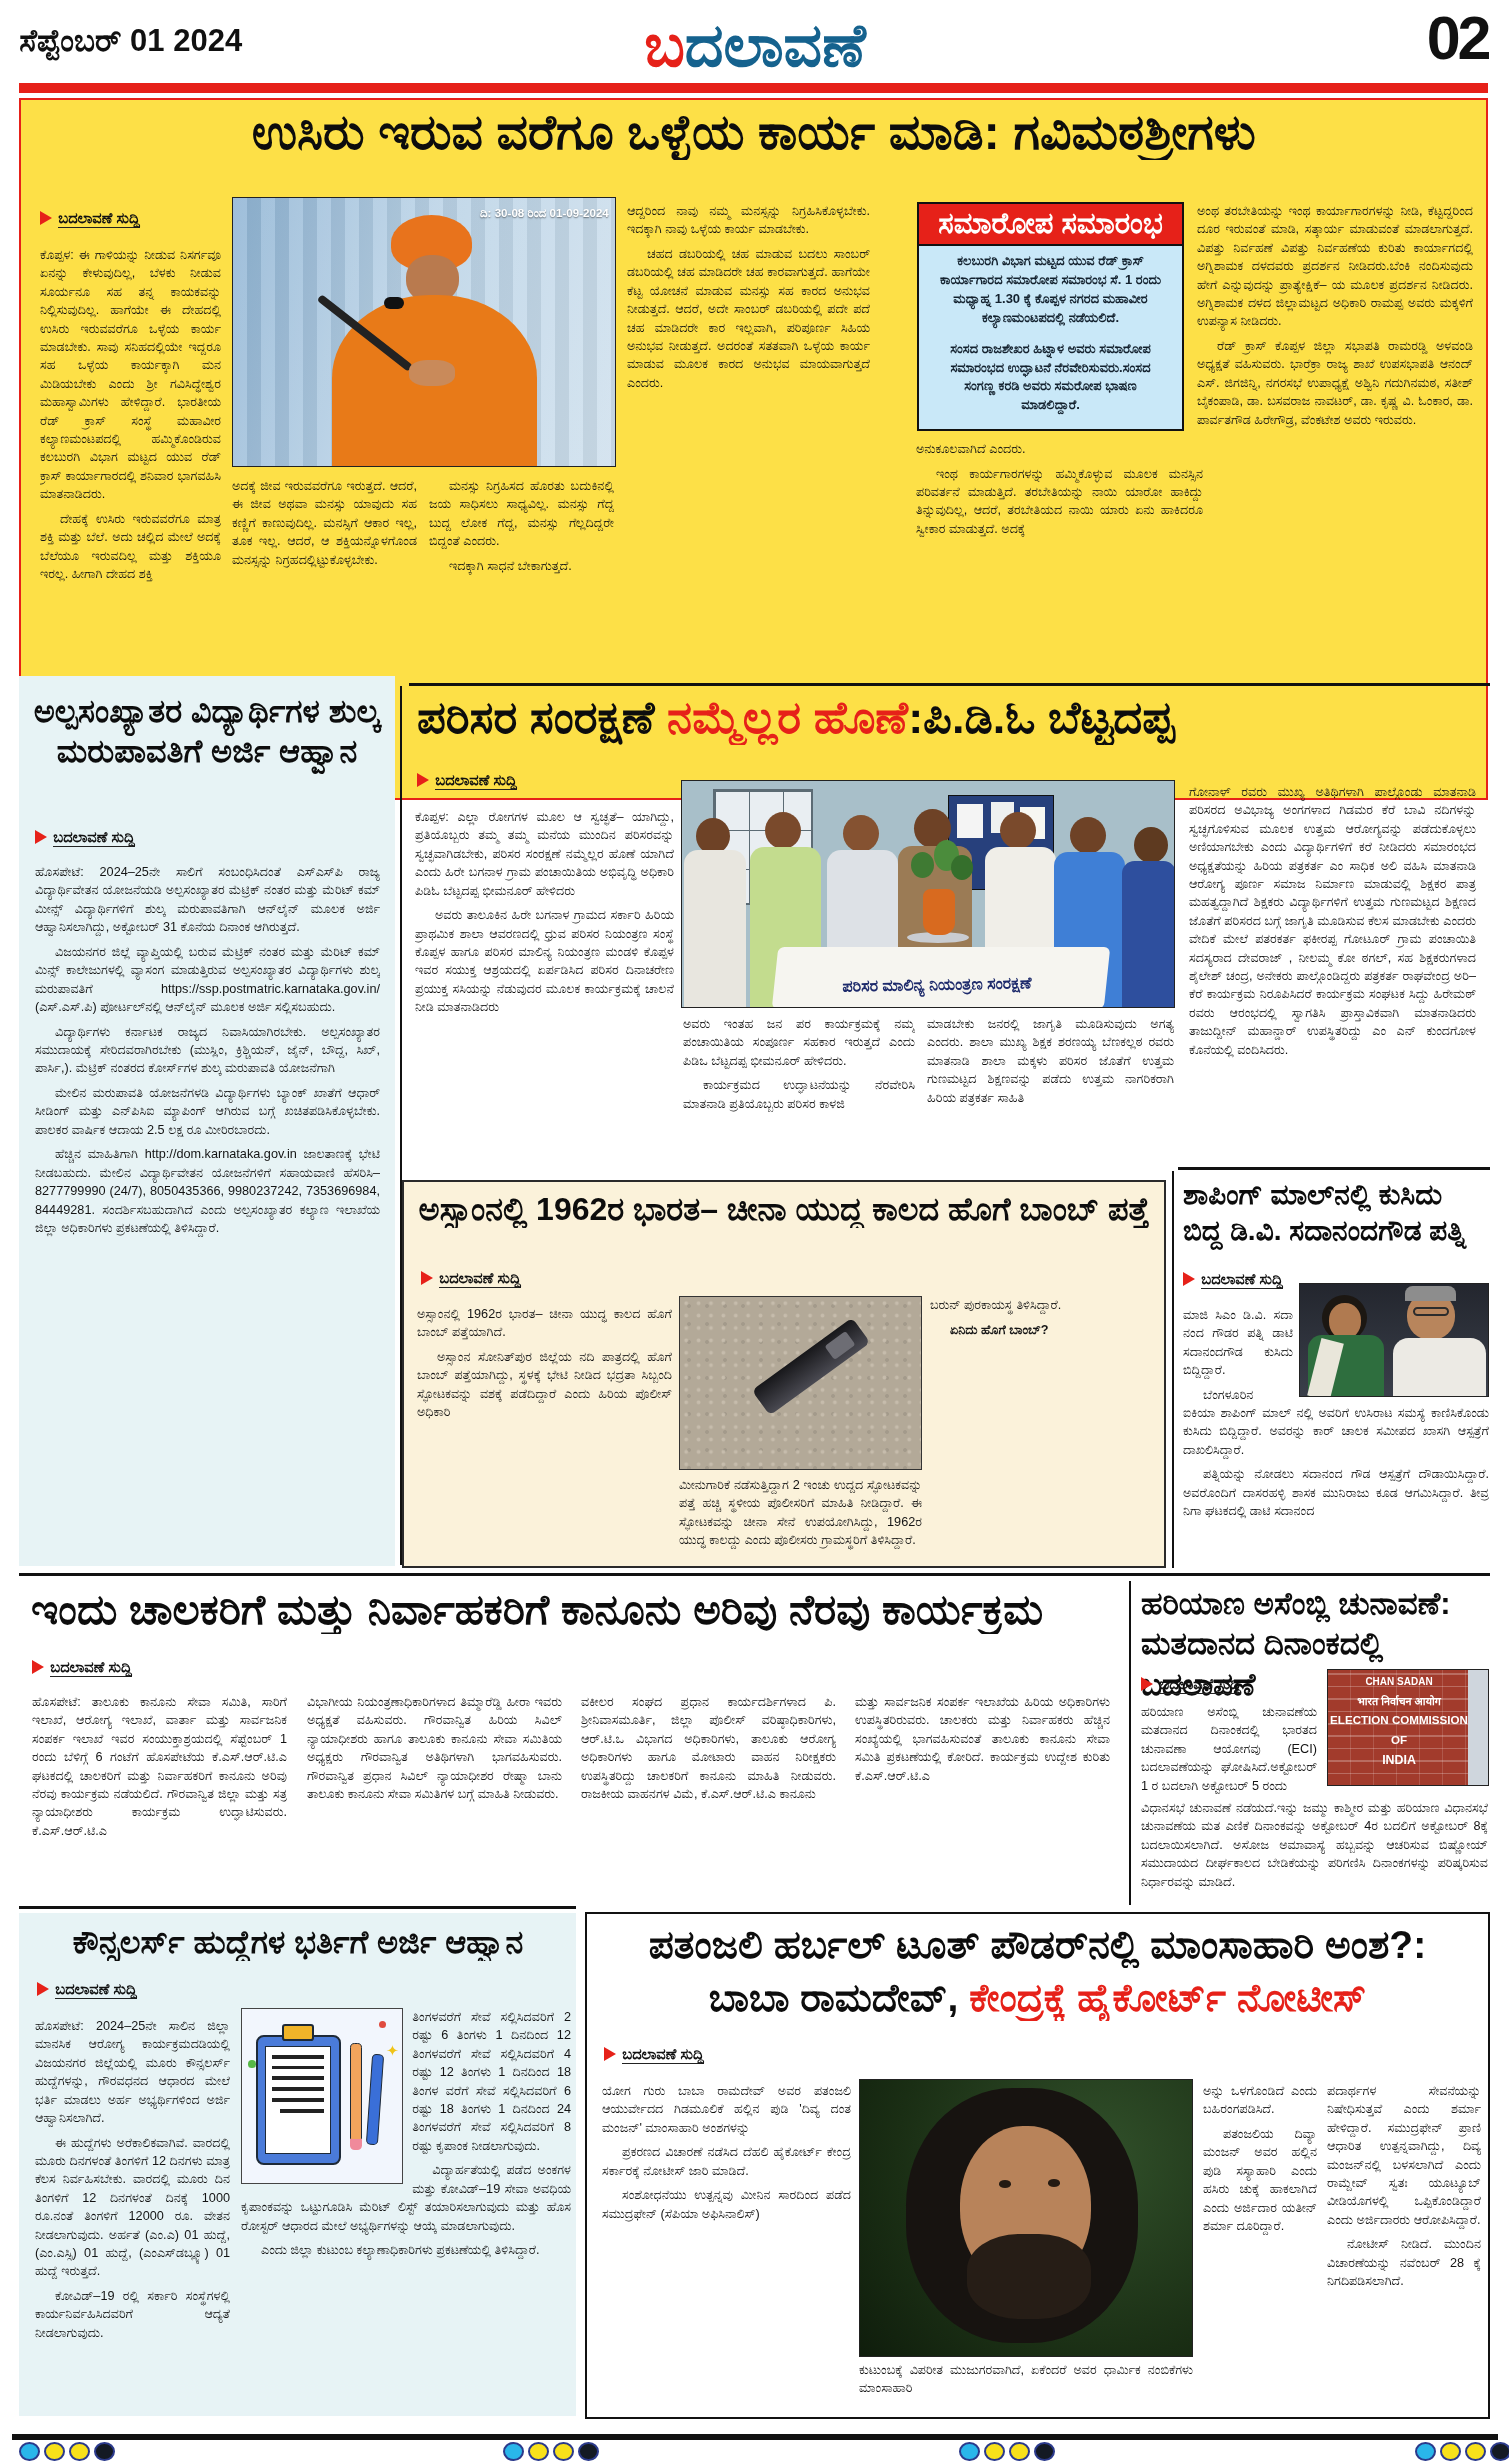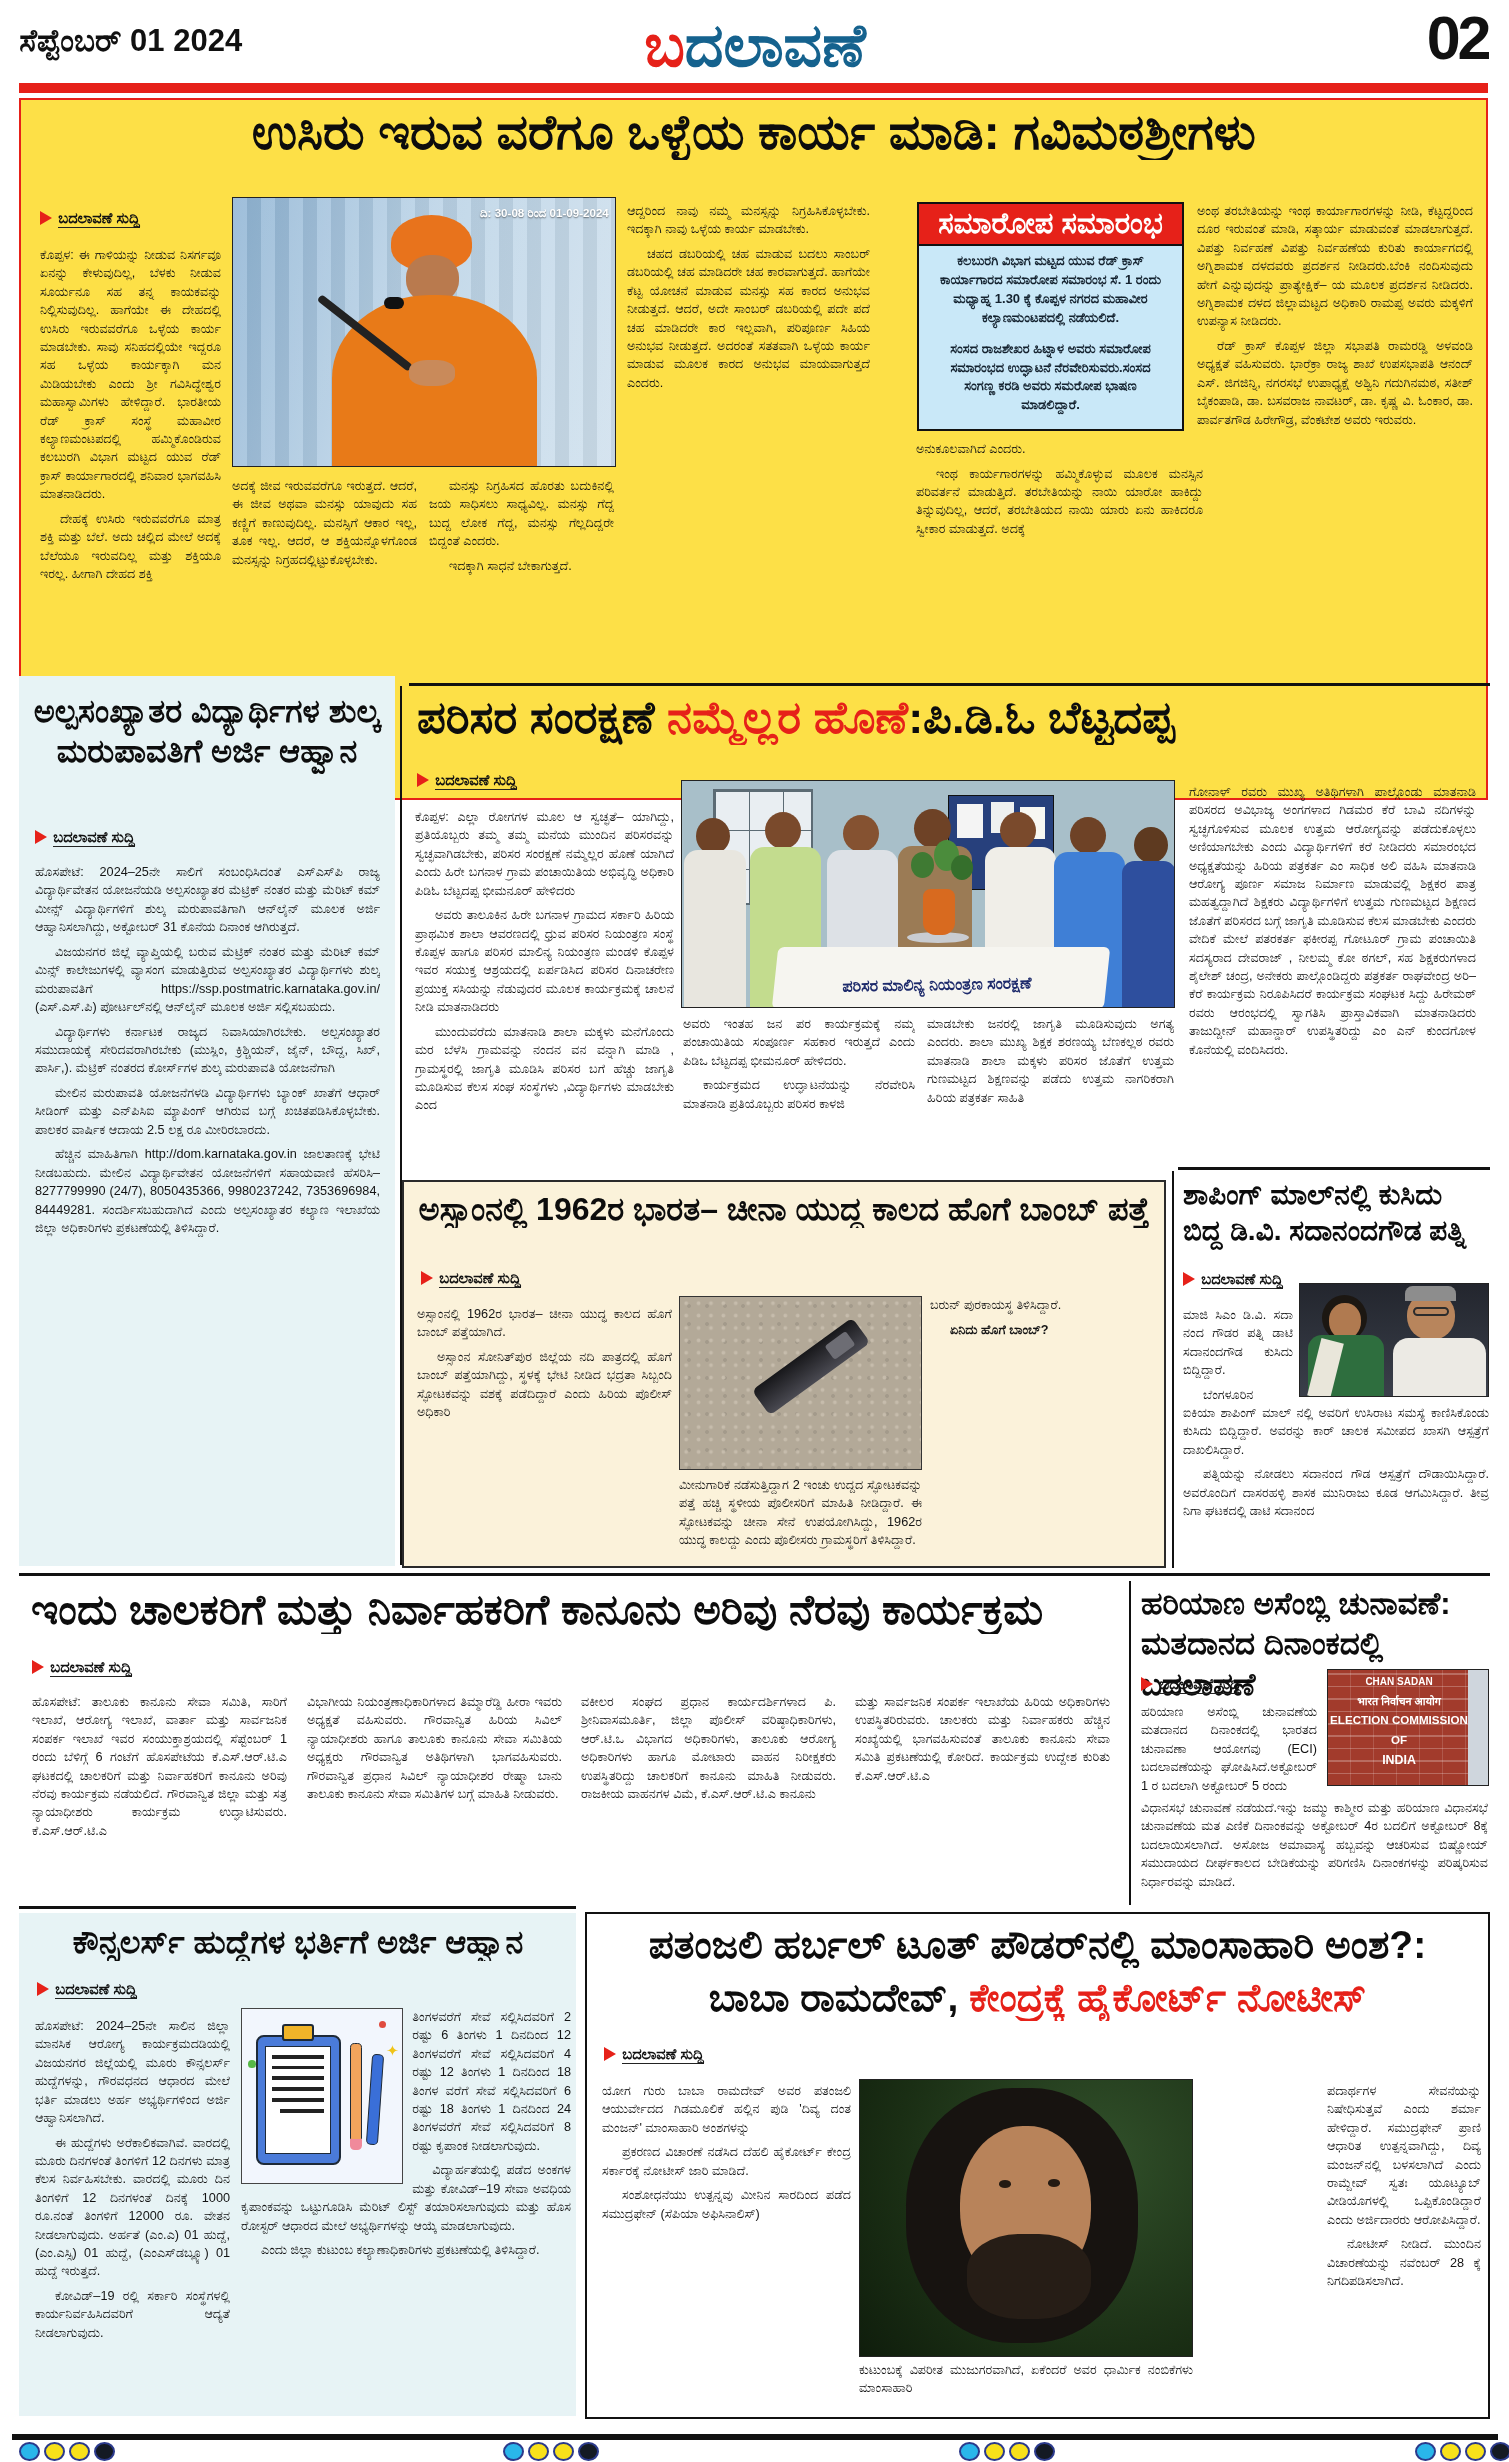--- a/index.html
+++ b/index.html
@@ -95,21 +95,20 @@
   <div class="abs rule" style="left:400px;top:686px;width:2.3px;height:879px;"></div>
 
   <div class="abs rule" style="left:409px;top:683px;width:1081px;height:3.1px;"></div>
   <div class="abs hl" style="left:417px;top:692px;width:1072px;font-size:45px;white-space:nowrap;overflow:hidden;">
     <span>ಪರಿಸರ ಸಂರಕ್ಷಣೆ </span><span style="color:#e62119;">ನಮ್ಮೆಲ್ಲರ ಹೊಣೆ</span><span>:ಪಿ.ಡಿ.ಓ ಬೆಟ್ಟದಪ್ಪ</span>
   </div>
   <div class="abs byline" style="left:417px;top:772px;"><span class="tri"></span><span class="bl-txt">ಬದಲಾವಣೆ ಸುದ್ದಿ</span></div>
   <div class="abs body" style="left:415px;top:808px;width:259px;height:357px;">
     <p>ಕೊಪ್ಪಳ: ಎಲ್ಲಾ ರೋಗಗಳ ಮೂಲ ಆ ಸ್ವಚ್ಛತೆ– ಯಾಗಿದ್ದು, ಪ್ರತಿಯೊಬ್ಬರು ತಮ್ಮ ತಮ್ಮ ಮನೆಯ ಮುಂದಿನ ಪರಿಸರವನ್ನು ಸ್ವಚ್ಛವಾಗಿಡಬೇಕು, ಪರಿಸರ ಸಂರಕ್ಷಣೆ ನಮ್ಮೆಲ್ಲರ ಹೊಣೆ ಯಾಗಿದೆ ಎಂದು ಹಿರೇ ಬಗನಾಳ ಗ್ರಾಮ ಪಂಚಾಯಿತಿಯ ಅಭಿವೃದ್ಧಿ ಅಧಿಕಾರಿ ಪಿಡಿಓ ಬೆಟ್ಟದಪ್ಪ ಭೀಮನೂರ್ ಹೇಳಿದರು</p>
     <p class="ind">ಅವರು ತಾಲೂಕಿನ ಹಿರೇ ಬಗನಾಳ ಗ್ರಾಮದ ಸರ್ಕಾರಿ ಹಿರಿಯ ಪ್ರಾಥಮಿಕ ಶಾಲಾ ಆವರಣದಲ್ಲಿ ಧ್ರುವ ಪರಿಸರ ನಿಯಂತ್ರಣ ಸಂಸ್ಥೆ ಕೊಪ್ಪಳ ಹಾಗೂ ಪರಿಸರ ಮಾಲಿನ್ಯ ನಿಯಂತ್ರಣ ಮಂಡಳಿ ಕೊಪ್ಪಳ ಇವರ ಸಯುಕ್ತ ಆಶ್ರಯದಲ್ಲಿ ಏರ್ಪಡಿಸಿದ ಪರಿಸರ ದಿನಾಚರೇಣ ಪ್ರಯುಕ್ತ ಸಸಿಯನ್ನು ನೆಡುವುದರ ಮೂಲಕ ಕಾರ್ಯಕ್ರಮಕ್ಕೆ ಚಾಲನೆ ನೀಡಿ ಮಾತನಾಡಿದರು</p>
-    <p class="ind">ಮುಂದುವರೆದು ಮಾತನಾಡಿ ಶಾಲಾ ಮಕ್ಕಳು ಮನೆಗೊಂದು ಮರ ಬೆಳೆಸಿ ಗ್ರಾಮವನ್ನು ನಂದನ ವನ ವನ್ನಾಗಿ ಮಾಡಿ , ಗ್ರಾಮಸ್ಥರಲ್ಲಿ ಜಾಗೃತಿ ಮೂಡಿಸಿ ಪರಿಸರ ಬಗೆ ಹೆಚ್ಚು ಜಾಗೃತಿ ಮೂಡಿಸುವ ಕೆಲಸ ಸಂಘ ಸಂಸ್ಥೆಗಳು ,ವಿದ್ಯಾರ್ಥಿಗಳು ಮಾಡಬೇಕು ಎಂದ</p>
   </div>
 
   <div class="photo" style="left:681px;top:780px;width:494px;height:228px;background:#a8bfc9;border:1.5px solid #222;box-sizing:border-box;">
     <div class="ph-el" style="left:31px;top:7.7px;width:100px;height:116px;background:#e9eef2;border:2.3px solid #5c6b74;box-sizing:border-box;background-image:linear-gradient(#5c6b74 1.5px,transparent 1.5px),linear-gradient(90deg,#5c6b74 1.5px,transparent 1.5px);background-size:34px 39px;"></div>
     <div class="ph-el" style="left:266px;top:14px;width:104px;height:93px;background:#27407c;border:1.5px solid #111;">
       <div class="ph-el" style="left:7.7px;top:7.7px;width:26px;height:34px;background:#f4f4f4;"></div>
       <div class="ph-el" style="left:42px;top:6.2px;width:23px;height:31px;background:#eef0f0;"></div>
       <div class="ph-el" style="left:71px;top:10.8px;width:25px;height:32px;background:#f7f7f2;"></div>
     </div>
 
@@ -274,20 +273,24 @@
   <div class="photo" style="left:859px;top:2079px;width:334px;height:278px;background:radial-gradient(circle at 72% 28%,#31502a 0%,#1a2e14 65%,#0f1d0c 100%);border:1.5px solid #222;box-sizing:border-box;">
     <div class="ph-el" style="left:46px;top:7.7px;width:232px;height:255px;background:#171310;border-radius:46%;"></div>
     <div class="ph-el" style="left:100px;top:46px;width:131px;height:162px;background:#b8835a;border-radius:48%;"></div>
     <div class="ph-el" style="left:107px;top:154px;width:124px;height:85px;background:#261d16;border-radius:42%;"></div>
     <div class="ph-el" style="left:139px;top:100px;width:12.4px;height:7.7px;background:#241a12;border-radius:50%;"></div>
     <div class="ph-el" style="left:188px;top:99px;width:12.4px;height:7.7px;background:#241a12;border-radius:50%;"></div>
   </div>
   <div class="abs body" style="left:859px;top:2361px;width:334px;height:51px;">
     <p>ಕುಟುಂಬಕ್ಕೆ ವಿಪರೀತ ಮುಜುಗರವಾಗಿದೆ, ಏಕೆಂದರೆ ಅವರ ಧಾರ್ಮಿಕ ನಂಬಿಕೆಗಳು ಮಾಂಸಾಹಾರಿ</p>
   </div>
+  <div class="abs body" style="left:1203px;top:2082px;width:114px;height:328px;">
+    <p>ಅನ್ನು ಒಳಗೊಂಡಿದೆ ಎಂದು ಬಹಿರಂಗಪಡಿಸಿದೆ.</p>
+    <p class="ind">ಪತಂಜಲಿಯ ದಿವ್ಯಾ ಮಂಜನ್ ಅವರ ಹಲ್ಲಿನ ಪುಡಿ ಸಸ್ಯಾಹಾರಿ ಎಂದು ಹಸಿರು ಚುಕ್ಕೆ ಹಾಕಲಾಗಿದೆ ಎಂದು ಅರ್ಜಿದಾರ ಯತೀನ್ ಶರ್ಮಾ ದೂರಿದ್ದಾರೆ.</p>
+  </div>
   <div class="abs body" style="left:1327px;top:2082px;width:154px;height:328px;">
     <p>ಪದಾರ್ಥಗಳ ಸೇವನೆಯನ್ನು ನಿಷೇಧಿಸುತ್ತವೆ ಎಂದು ಶರ್ಮಾ ಹೇಳಿದ್ದಾರೆ. ಸಮುದ್ರಫೇನ್ ಪ್ರಾಣಿ ಆಧಾರಿತ ಉತ್ಪನ್ನವಾಗಿದ್ದು, ದಿವ್ಯ ಮಂಜನ್‌ನಲ್ಲಿ ಬಳಸಲಾಗಿದೆ ಎಂದು ರಾಮ್ದೇವ್ ಸ್ವತಃ ಯೂಟ್ಯೂಬ್ ವೀಡಿಯೊಗಳಲ್ಲಿ ಒಪ್ಪಿಕೊಂಡಿದ್ದಾರೆ ಎಂದು ಅರ್ಜಿದಾರರು ಆರೋಪಿಸಿದ್ದಾರೆ.</p>
     <p class="ind">ನೋಟೀಸ್ ನೀಡಿದೆ. ಮುಂದಿನ ವಿಚಾರಣೆಯನ್ನು ನವೆಂಬರ್ 28 ಕ್ಕೆ ನಿಗದಿಪಡಿಸಲಾಗಿದೆ.</p>
   </div>
 
   <div class="abs rule" style="left:11.6px;top:2434px;width:1486px;height:6.2px;"></div>
   <div class="dotrow" style="left:19.3px;top:2442px;">
     <div class="dot" style="background:#29b6ea;"></div>
     <div class="dot" style="background:#f8e11a;"></div>
     <div class="dot" style="background:#f8e11a;"></div>

